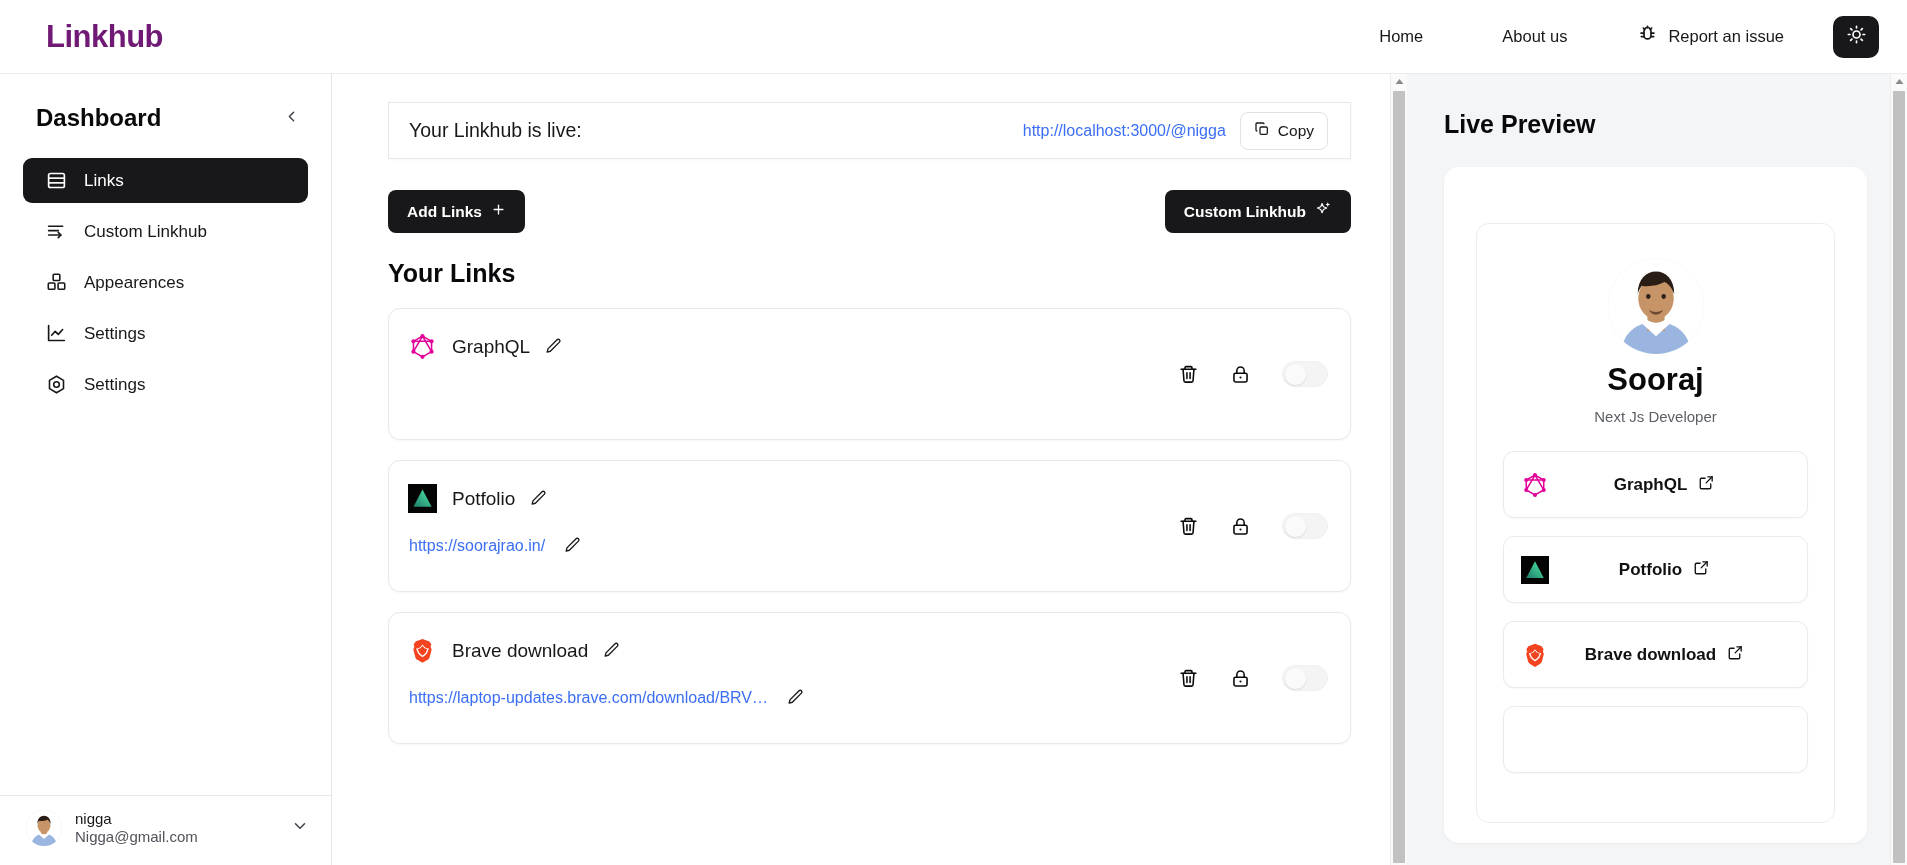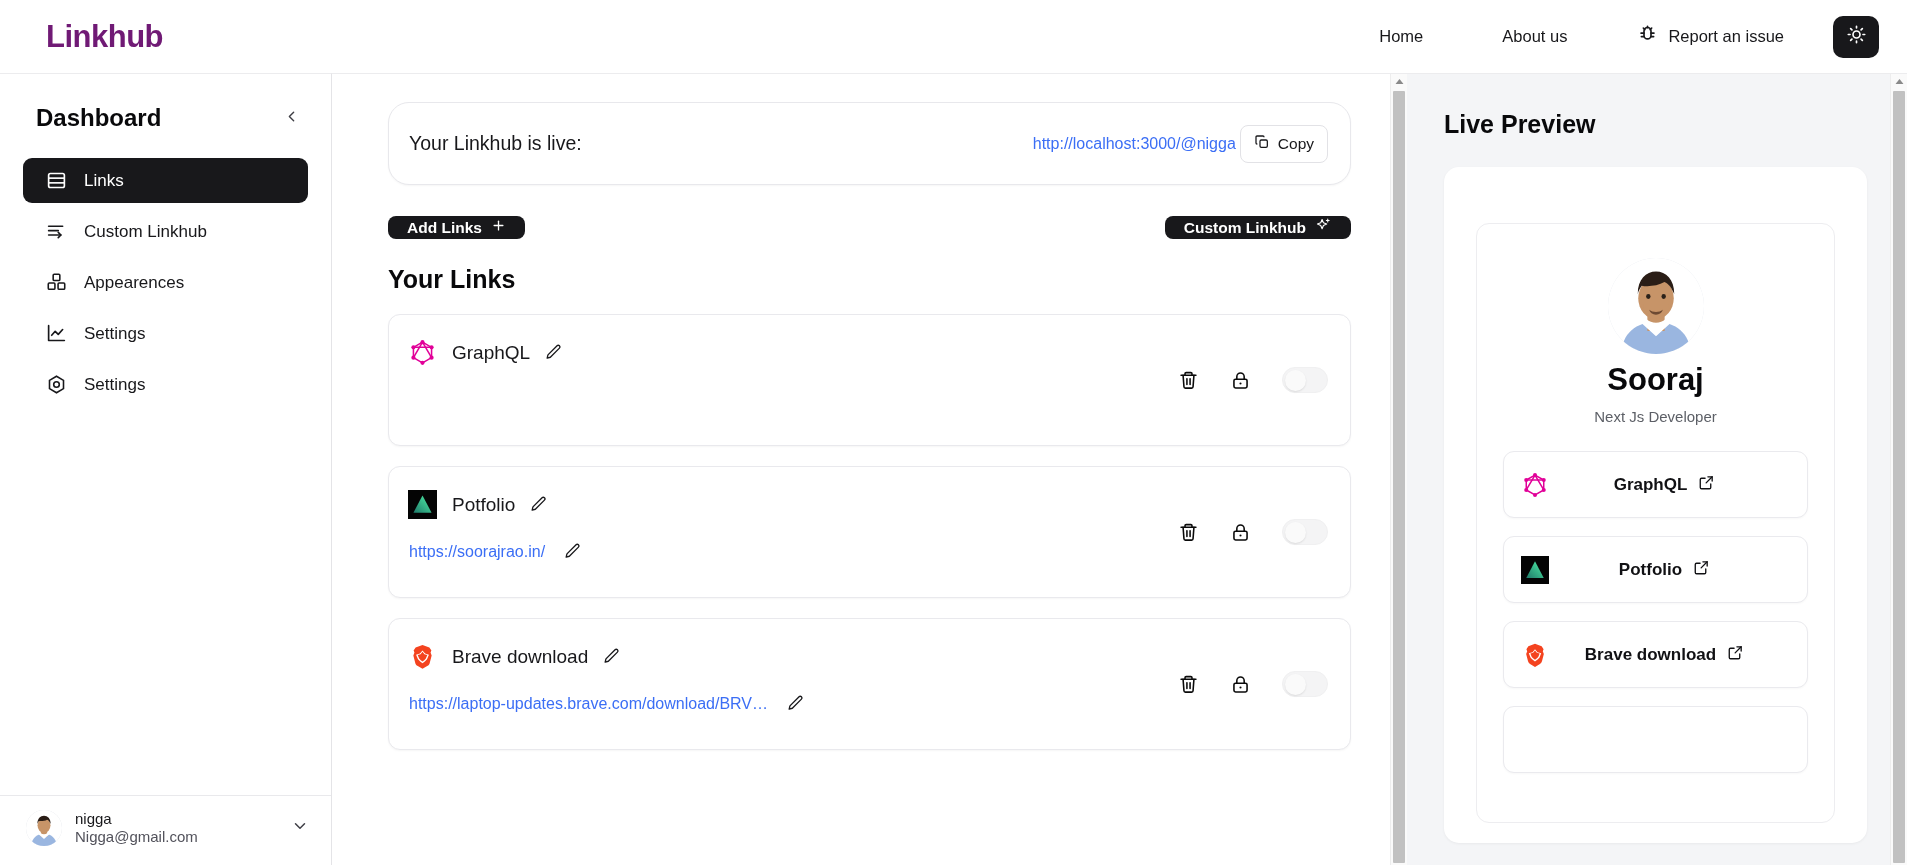--- a/index.html
+++ b/index.html
@@ -93,43 +93,43 @@
   
   .center-col {
     position: relative; flex: 1; min-width: 0;
     background: #ffffff;
     border-top: 1px solid #ececee;
     overflow: hidden;
   }
   .center-inner { padding: 28px 56px 0 56px; }
 
   .live-banner {
-    border: 1px solid #e8e8ec; border-radius: 21px;
+    border: 1px solid #e8e8ec; border-radius: 0;
     background: #fff;
-    height: 83px; display: flex; align-items: center;
+    height: 57px; display: flex; align-items: center;
     padding: 0 22px 0 20px;
     box-shadow: 0 1px 2px rgba(16,16,20,0.04);
   }
   .live-label { font-size: 19.5px; color: #18181b; }
   .live-url {
     margin-left: auto; font-size: 16px; color: #3b6ef5;
     cursor: pointer; white-space: nowrap;
   }
   .copy-btn {
-    margin-left: 4px;
+    margin-left: 14px;
     display: flex; align-items: center; gap: 8px;
     border: 1px solid #e2e2e6; border-radius: 8px;
     height: 38px; padding: 0 13px; background: #fff;
     font-size: 15.5px; color: #18181b; cursor: pointer;
   }
 
   .action-row { display: flex; align-items: center; margin-top: 31px; }
   .btn-dark {
     background: #18181b; color: #fff; border: none; border-radius: 8px;
-    height: 23px; padding: 0 19px;
+    height: 43px; padding: 0 19px;
     display: inline-flex; align-items: center; gap: 9px;
     font-size: 15.5px; font-weight: bold; cursor: pointer;
     font-family: inherit;
   }
   .btn-dark.right { margin-left: auto; }
 
   .section-title { font-size: 25px; font-weight: bold; color: #09090b; margin-top: 26px; }
 
   .link-card {
     position: relative;

